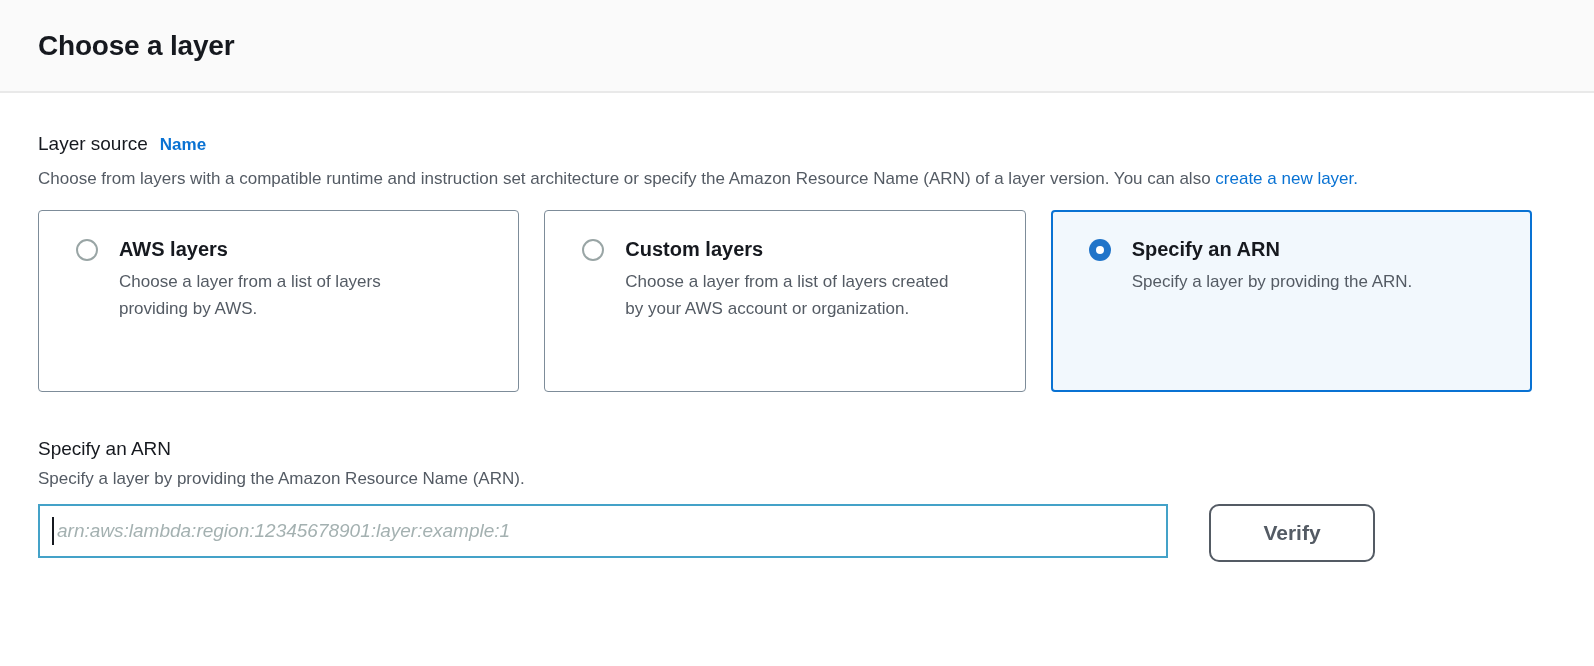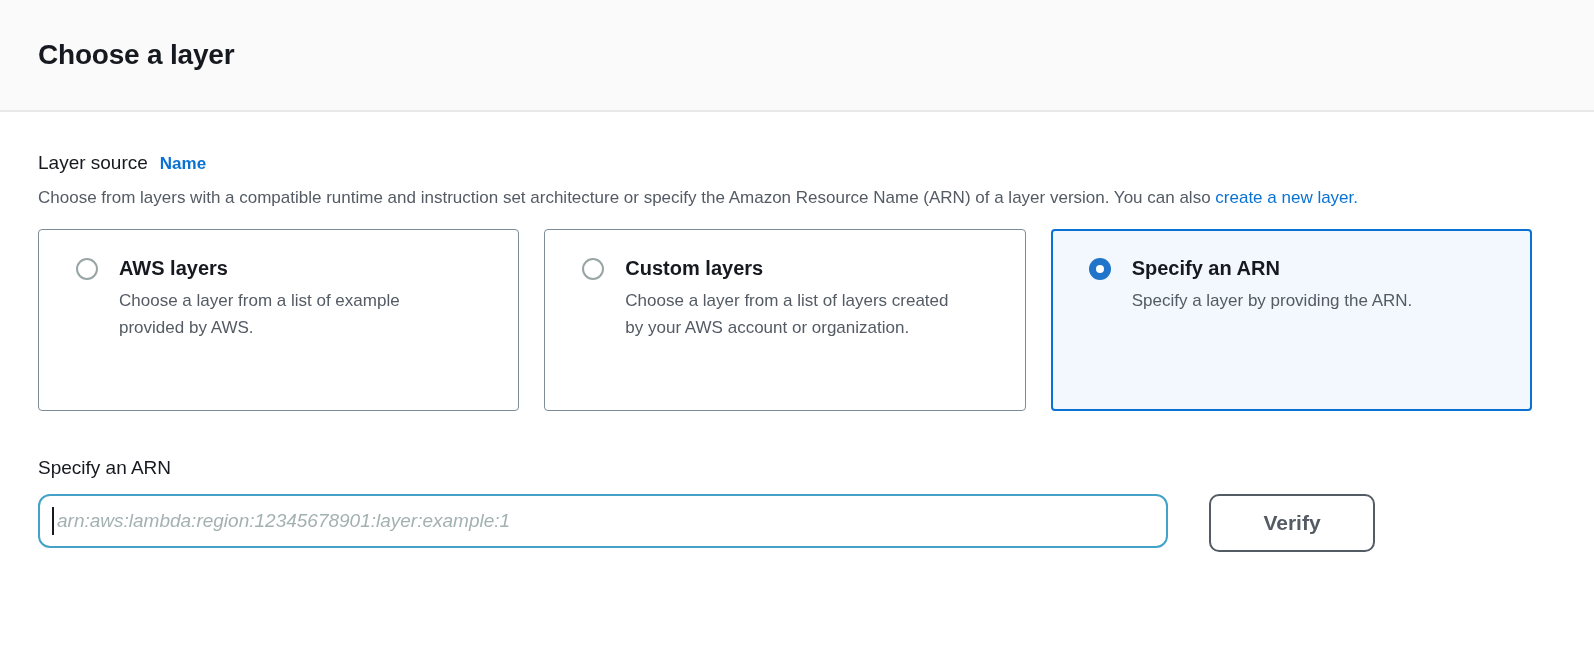--- a/index.html
+++ b/index.html
@@ -6,21 +6,21 @@
   html, body {
     width: 1594px; height: 666px;
     background: #ffffff;
     font-family: "Liberation Sans", "DejaVu Sans", sans-serif;
     color: #16191f;
     overflow: hidden;
   }
 
   
   .page-header {
-    height: 112px;
+    height: 93px;
     background: #fafafa;
     border-bottom: 2px solid #e9e9e9;
     display: flex;
     align-items: center;
     padding-left: 38px;
   }
   .page-header h1 {
     font-size: 28px;
     font-weight: 700;
     color: #16191f;
@@ -137,21 +137,21 @@
     gap: 41px;
   }
   .arn-input-wrap {
     position: relative;
     width: 1130px;
   }
   .arn-input {
     width: 100%;
     height: 54px;
     border: 2px solid #44a2c8;
-    border-radius: 12px;
+    border-radius: 0;
     padding: 0 16px 0 17px;
     font-family: "Liberation Sans", "DejaVu Sans", sans-serif;
     font-size: 19px;
     color: #16191f;
     background: #ffffff;
     outline: none;
   }
   .arn-input::placeholder {
     font-style: italic;
     color: #a4b1b1;
@@ -192,21 +192,21 @@
   </div>
   <p class="field-desc"><span>Choose from layers with a compatible runtime and instruction set architecture or specify the Amazon Resource Name (ARN) of a layer version. You can also </span><a class="text-link" href="#">create a new layer.</a></p>
 
   <div class="cards">
 
     <div class="option-card">
       <div class="option-head">
         <span class="radio"></span>
         <span class="option-title">AWS layers</span>
       </div>
-      <p class="option-desc">Choose a layer from a list of example provided by AWS.</p>
+      <p class="option-desc">Choose a layer from a list of layers providing by AWS.</p>
     </div>
 
     <div class="option-card">
       <div class="option-head">
         <span class="radio"></span>
         <span class="option-title">Custom layers</span>
       </div>
       <p class="option-desc">Choose a layer from a list of layers created by your AWS account or organization.</p>
     </div>
 
@@ -215,20 +215,21 @@
         <span class="radio checked"></span>
         <span class="option-title">Specify an ARN</span>
       </div>
       <p class="option-desc">Specify a layer by providing the ARN.</p>
     </div>
 
   </div>
 
   <section class="arn-section">
     <div class="arn-title">Specify an ARN</div>
+    <div class="arn-desc">Specify a layer by providing the Amazon Resource Name (ARN).</div>
     <div class="arn-row">
       <div class="arn-input-wrap">
         <input class="arn-input" type="text" spellcheck="false" placeholder="arn:aws:lambda:region:12345678901:layer:example:1" style="">
         <div class="text-caret"></div>
       </div>
       <button class="verify-btn">Verify</button>
     </div>
   </section>
 
 </main>

